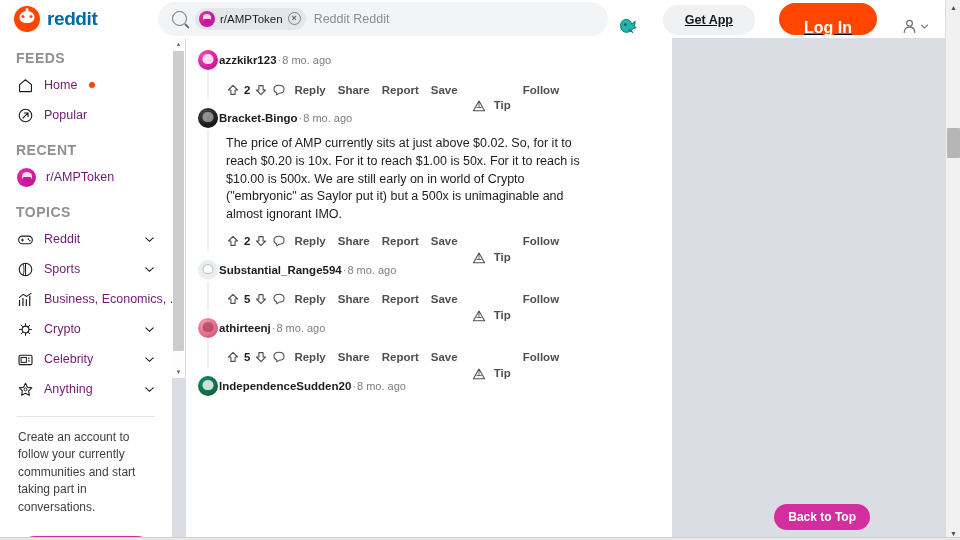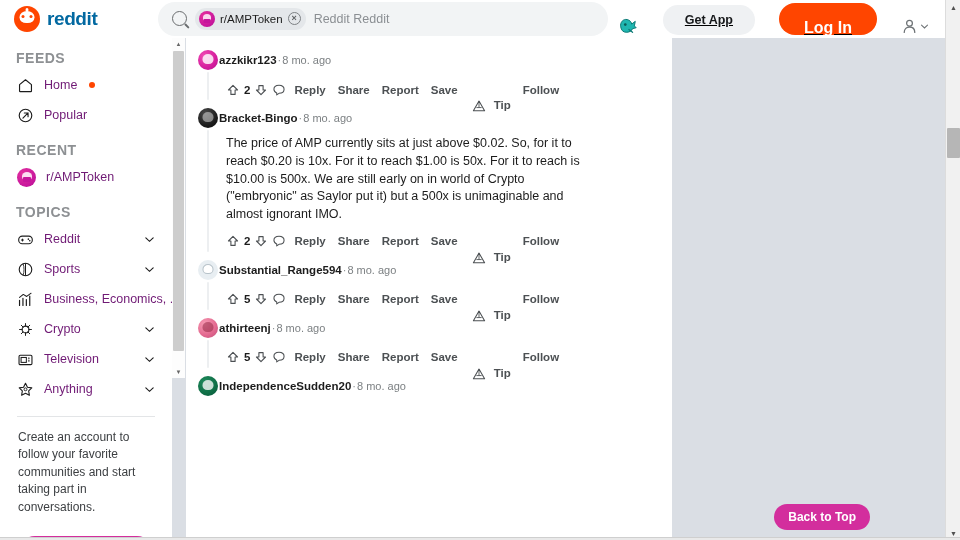--- a/index.html
+++ b/index.html
@@ -428,41 +428,41 @@
           <path d="M2 4.2 L6 8 L10 4.2" fill="none" stroke="#1c1c1c" stroke-width="1.25" stroke-linecap="round"></path>
         </svg>
       </div>
 
       <div class="sb-item">
         <svg class="sb-icon" viewBox="0 0 20 20">
           <rect x="2.4" y="5" width="15.2" height="11" rx="1.4" fill="none" stroke="#1c1c1c" stroke-width="1.3"></rect>
           <rect x="4.8" y="7.6" width="6.2" height="5.8" fill="none" stroke="#1c1c1c" stroke-width="1.2"></rect>
           <path d="M14 8 L14 9 M14 11 L14 12" stroke="#1c1c1c" stroke-width="1.3" stroke-linecap="round"></path>
         </svg>
-        <span class="sb-label">Television</span>
+        <span class="sb-label">Celebrity</span>
         <svg class="sb-chevron" viewBox="0 0 12 12">
           <path d="M2 4.2 L6 8 L10 4.2" fill="none" stroke="#1c1c1c" stroke-width="1.25" stroke-linecap="round"></path>
         </svg>
       </div>
 
       <div class="sb-item">
         <svg class="sb-icon" viewBox="0 0 20 20">
           <path d="M10 2.6 L12.3 7.4 L17.4 8.1 L13.7 11.7 L14.6 16.8 L10 14.4 L5.4 16.8 L6.3 11.7 L2.6 8.1 L7.7 7.4 Z" fill="none" stroke="#1c1c1c" stroke-width="1.3" stroke-linejoin="round"></path>
           <circle cx="10" cy="9.8" r="1.7" fill="none" stroke="#1c1c1c" stroke-width="1.1"></circle>
         </svg>
         <span class="sb-label">Anything</span>
         <svg class="sb-chevron" viewBox="0 0 12 12">
           <path d="M2 4.2 L6 8 L10 4.2" fill="none" stroke="#1c1c1c" stroke-width="1.25" stroke-linecap="round"></path>
         </svg>
       </div>
 
       <div class="sb-divider"></div>
 
       <div class="promo">
-        <div class="promo-text">Create an account to follow your favorite communities and start taking part in conversations.</div>
+        <div class="promo-text">Create an account to follow your currently communities and start taking part in conversations.</div>
         <button class="join-btn">Join Reddit</button>
       </div>
 
     </div>
   </nav>
 
   <div class="sb-scroll">
     <div class="arrow up">▲</div>
     <div class="thumb"></div>
     <div class="arrow down">▼</div>

